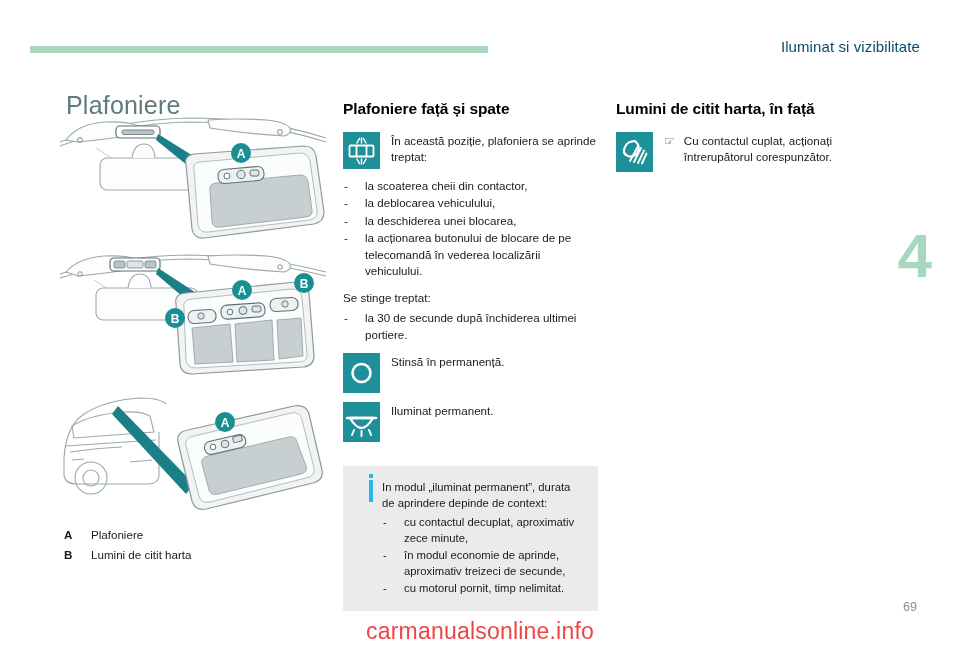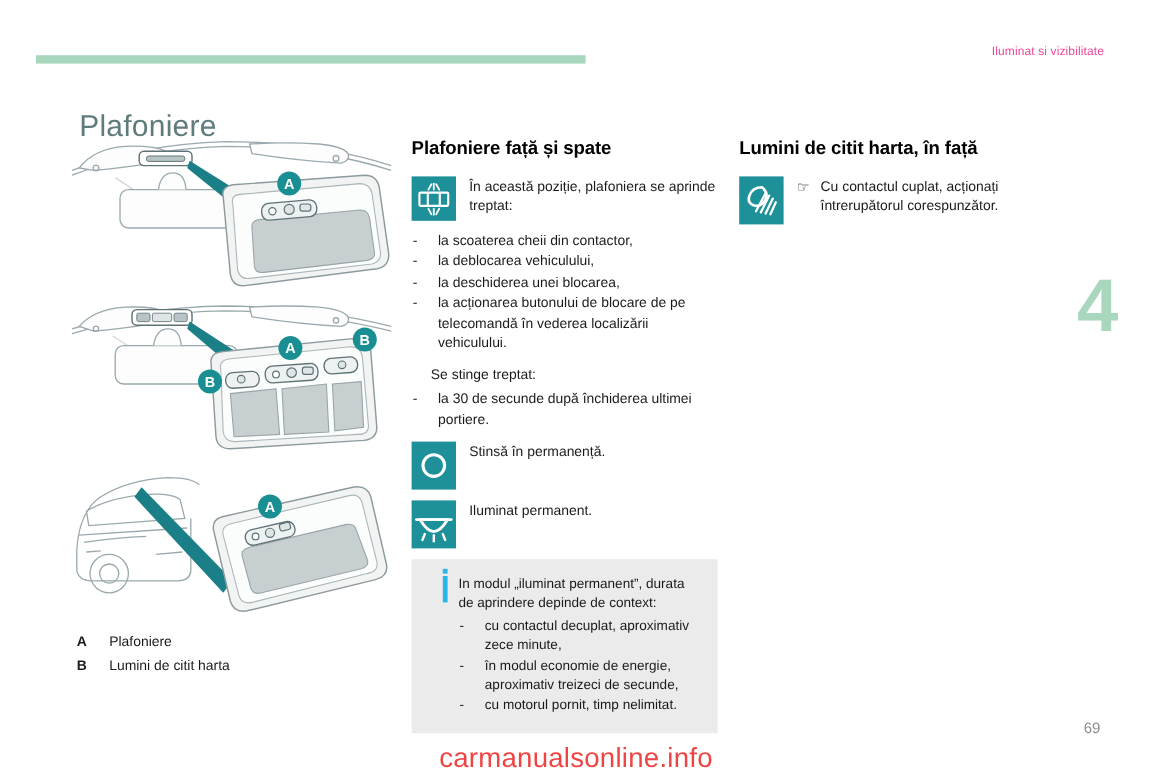--- a/index.html
+++ b/index.html
@@ -22,22 +22,22 @@
     left: 30px;
     top: 46px;
     width: 458px;
     height: 7px;
     background: #a9d7bd;
   }
   #chapter-label {
     position: absolute;
     right: 40px;
     top: 38px;
-    font-size: 10px;
-    color: #ec4899;
+    font-size: 15px;
+    color: #0c4a6e;
     letter-spacing: 0.1px;
     white-space: nowrap;
   }
   #chapter-number {
     position: absolute;
     right: 28px;
     top: 225px;
     font-size: 62px;
     font-weight: bold;
     color: #a9d7bd;
@@ -51,21 +51,21 @@
     top: 74px;
     font-size: 25px;
     color: #5f7b7b;
     font-weight: normal;
     letter-spacing: 0.2px;
   }
 
   
   .column {
     position: absolute;
-    top: 115px;
+    top: 100px;
   }
   #col-mid   { left: 343px; width: 256px; }
   #col-right { left: 616px; width: 280px; }
 
   .col-heading {
     font-size: 15.5px;
     font-weight: bold;
     color: #000;
     margin: 0 0 14px 0;
     letter-spacing: -0.1px;
@@ -99,21 +99,21 @@
     color: #000;
     font-size: 12px;
     margin-right: 9px;
     line-height: 1.42;
   }
 
   
   .para {
     font-size: 11.6px;
     line-height: 1.42;
-    margin: 10px 0 4px 16px;
+    margin: 10px 0 4px 0;
   }
   ul.dashlist {
     list-style: none;
     margin: 2px 0 10px 0;
     padding: 0;
   }
   ul.dashlist li {
     font-size: 11.6px;
     line-height: 1.42;
     position: relative;
@@ -428,21 +428,21 @@
   </div>
 </div>
 
 <div id="note-box">
   <div class="note-first">
     <span class="info-bar"></span>
     <span class="note-text">In modul „iluminat permanent”, durata de aprindere depinde de context:</span>
   </div>
   <ul class="dashlist">
     <li>cu contactul decuplat, aproximativ zece minute,</li>
-    <li>în modul economie de energie, aproximativ treizeci de secunde,</li>
+    <li>în modul economie de aprinde, aproximativ treizeci de secunde,</li>
     <li>cu motorul pornit, timp nelimitat.</li>
   </ul>
 </div>
 
 <div class="column" id="col-right">
   <h2 class="col-heading">Lumini de citit harta, în față</h2>
   <div class="sym-row">
     <div class="sym-box tall">
       <svg width="37" height="40" viewBox="0 0 37 40" xmlns="http://www.w3.org/2000/svg">
         <path d="M19 9 Q 11 9 8.5 16 Q 6.5 22 12 24 Q 18 26 21.5 20 Q 25 14 19 9 Z" fill="none" stroke="#ffffff" stroke-width="2.2" stroke-linejoin="round"></path>

